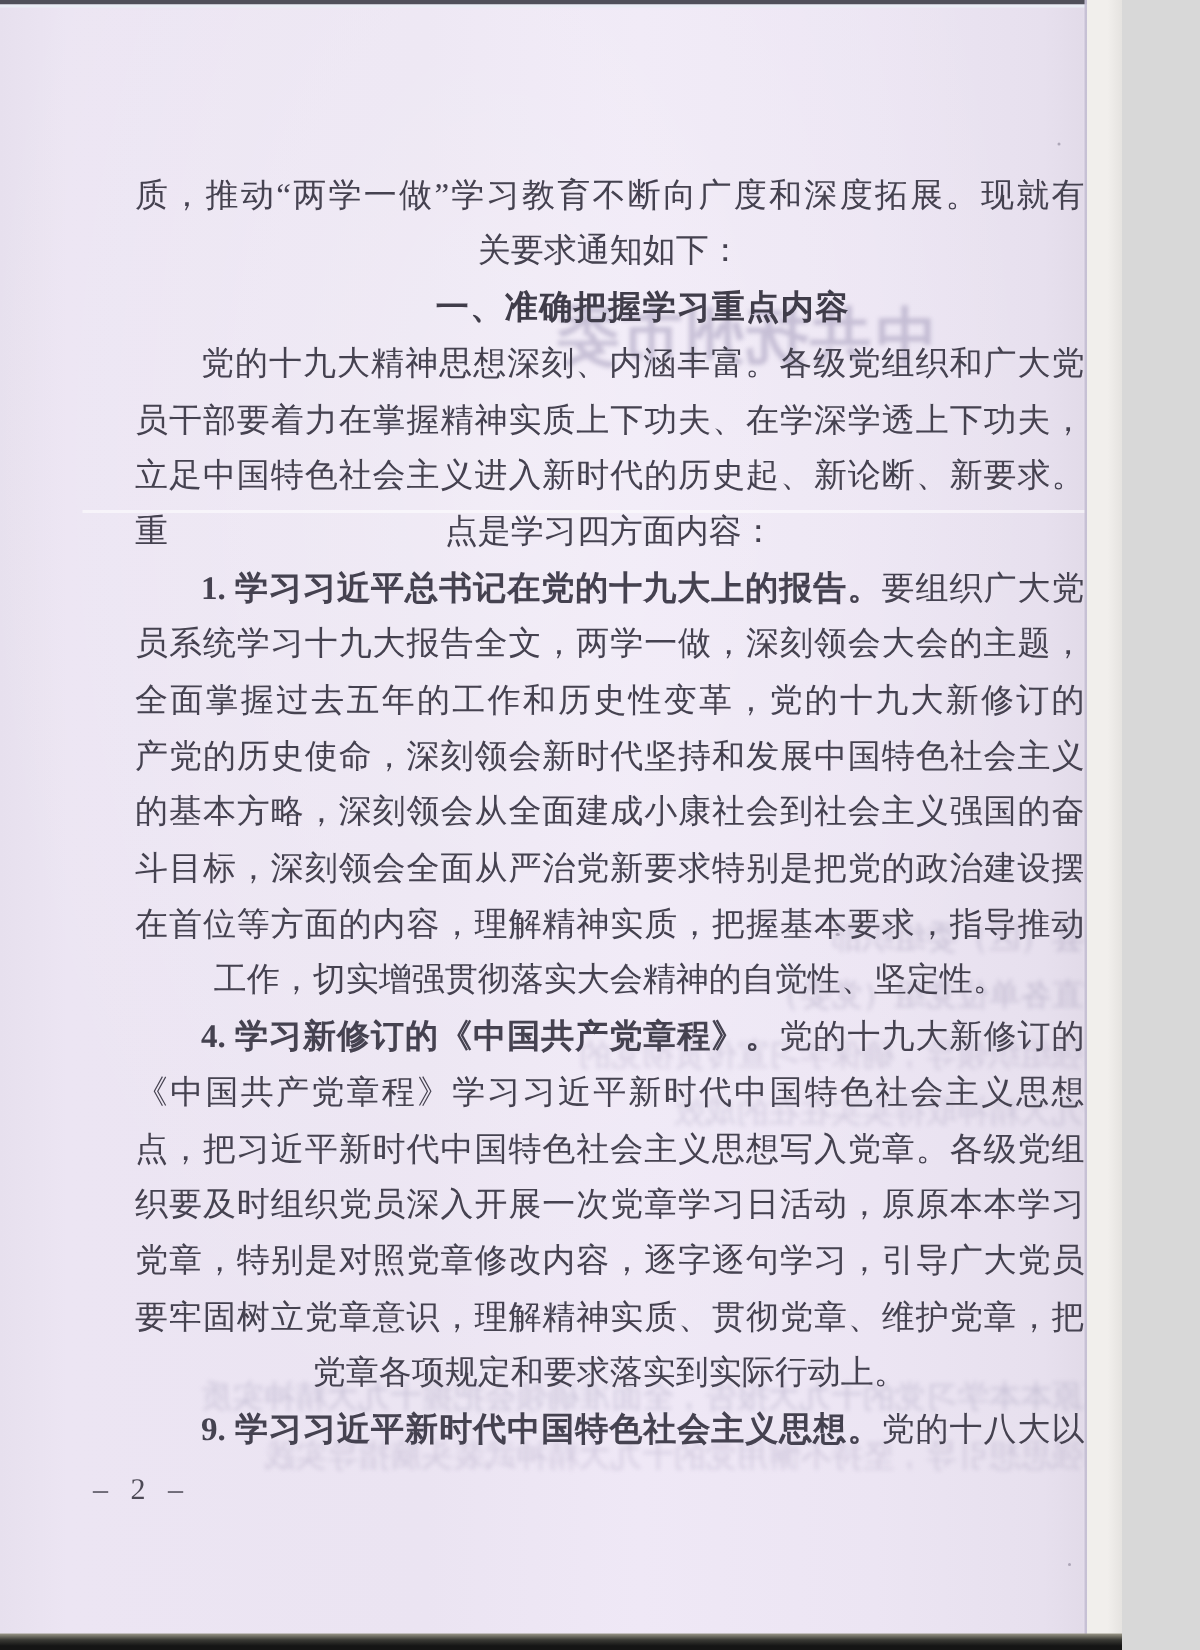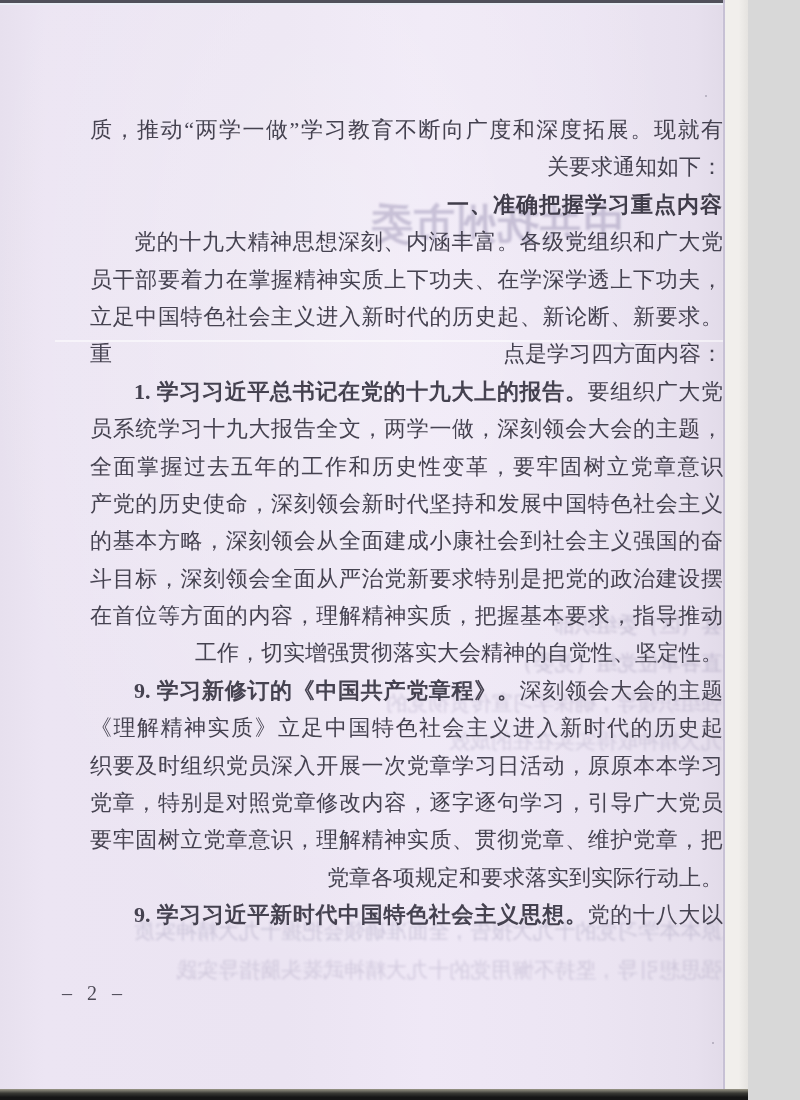--- a/index.html
+++ b/index.html
@@ -36,21 +36,21 @@
   .sp1{left:705px;top:95px;width:2px;height:2px;}
   .sp2{left:737px;top:681px;width:3px;height:2px;}
   .sp3{left:744px;top:708px;width:3px;height:3px;}
   .sp4{left:729px;top:758px;width:2px;height:2px;}
   .sp5{left:557px;top:622px;width:3px;height:2px;}
   .sp6{left:712px;top:1042px;width:2px;height:2px;}
   .sp7{left:733px;top:939px;width:2px;height:2px;}
   
   .textblock{position:absolute;left:90px;top:111px;width:633px;
     color:#454250;font-size:22px;}
-  .line{height:37.4px;line-height:37.4px;text-align:right;}
+  .line{height:37.4px;line-height:37.4px;text-align:center;}
   .line.just{text-align:justify;text-justify:inter-character;text-align-last:justify;}
   .line.ind{text-indent:44px;}
   .kai{font-weight:700;}
   .hei{font-weight:700;font-family:Liberation Mono, monospace;
     letter-spacing:1px;color:#403d4a;}
   .pagenum{position:absolute;left:62px;top:982px;font-size:20px;
     color:#4c4955;letter-spacing:5px;}
 </style>
 </head>
 <body>
@@ -79,28 +79,29 @@
   <div class="textblock">
       <div class="line just"><span>质，推动“两学一做”学习教育不断向广度和深度拓展。现就有</span></div>
       <div class="line"><span>关要求通知如下：</span></div>
       <div class="line ind"><span class="hei">一、准确把握学习重点内容</span></div>
       <div class="line just ind"><span>党的十九大精神思想深刻、内涵丰富。各级党组织和广大党</span></div>
       <div class="line just"><span>员干部要着力在掌握精神实质上下功夫、在学深学透上下功夫，</span></div>
       <div class="line just"><span>立足中国特色社会主义进入新时代的历史起、新论断、新要求。重</span></div>
       <div class="line"><span>点是学习四方面内容：</span></div>
       <div class="line just ind"><span class="kai">1. 学习习近平总书记在党的十九大上的报告。</span><span>要组织广大党</span></div>
       <div class="line just"><span>员系统学习十九大报告全文，两学一做，深刻领会大会的主题，</span></div>
-      <div class="line just"><span>全面掌握过去五年的工作和历史性变革，要牢固树立党章意识</span></div>
+      <div class="line just"><span>全面掌握过去五年的工作和历史性变革，党的十九大新修订的</span></div>
       <div class="line just"><span>产党的历史使命，深刻领会新时代坚持和发展中国特色社会主义</span></div>
       <div class="line just"><span>的基本方略，深刻领会从全面建成小康社会到社会主义强国的奋</span></div>
       <div class="line just"><span>斗目标，深刻领会全面从严治党新要求特别是把党的政治建设摆</span></div>
       <div class="line just"><span>在首位等方面的内容，理解精神实质，把握基本要求，指导推动</span></div>
       <div class="line"><span>工作，切实增强贯彻落实大会精神的自觉性、坚定性。</span></div>
-      <div class="line just ind"><span class="kai">9. 学习新修订的《中国共产党章程》。</span><span>深刻领会大会的主题</span></div>
-      <div class="line just"><span>《理解精神实质》立足中国特色社会主义进入新时代的历史起</span></div>
+      <div class="line just ind"><span class="kai">4. 学习新修订的《中国共产党章程》。</span><span>党的十九大新修订的</span></div>
+      <div class="line just"><span>《中国共产党章程》学习习近平新时代中国特色社会主义思想</span></div>
+      <div class="line just"><span>点，把习近平新时代中国特色社会主义思想写入党章。各级党组</span></div>
       <div class="line just"><span>织要及时组织党员深入开展一次党章学习日活动，原原本本学习</span></div>
       <div class="line just"><span>党章，特别是对照党章修改内容，逐字逐句学习，引导广大党员</span></div>
       <div class="line just"><span>要牢固树立党章意识，理解精神实质、贯彻党章、维护党章，把</span></div>
       <div class="line"><span>党章各项规定和要求落实到实际行动上。</span></div>
       <div class="line just ind"><span class="kai">9. 学习习近平新时代中国特色社会主义思想。</span><span>党的十八大以</span></div>
     </div>
 
   <div class="pagenum">– 2 –</div>
 
   <div class="edge-top"></div>

